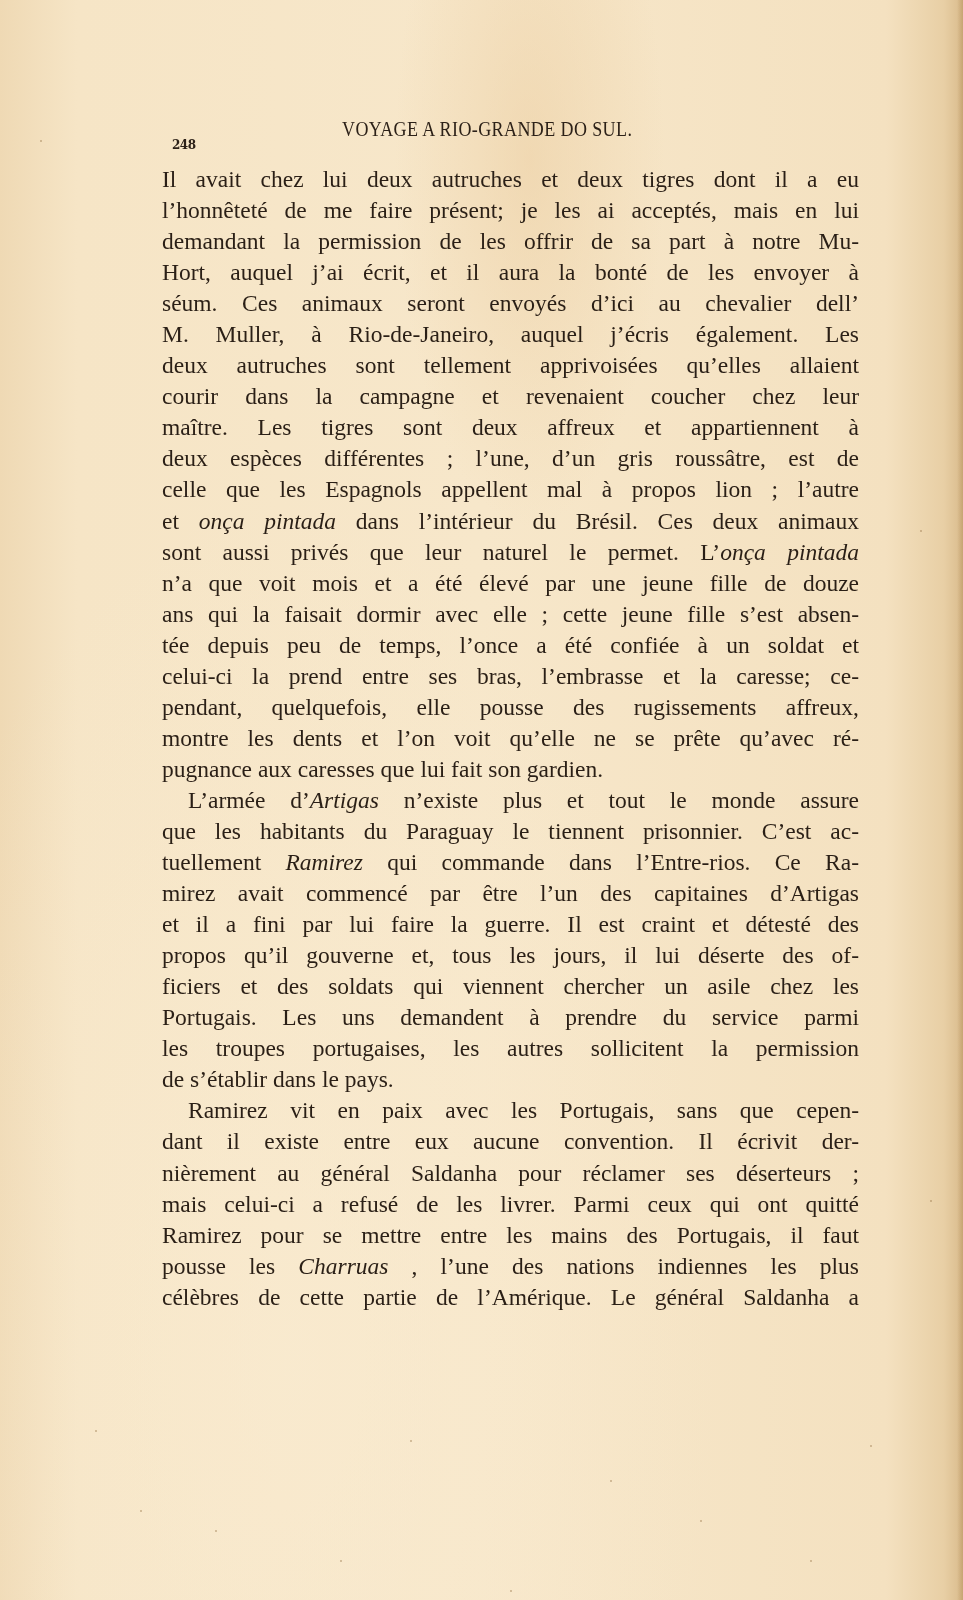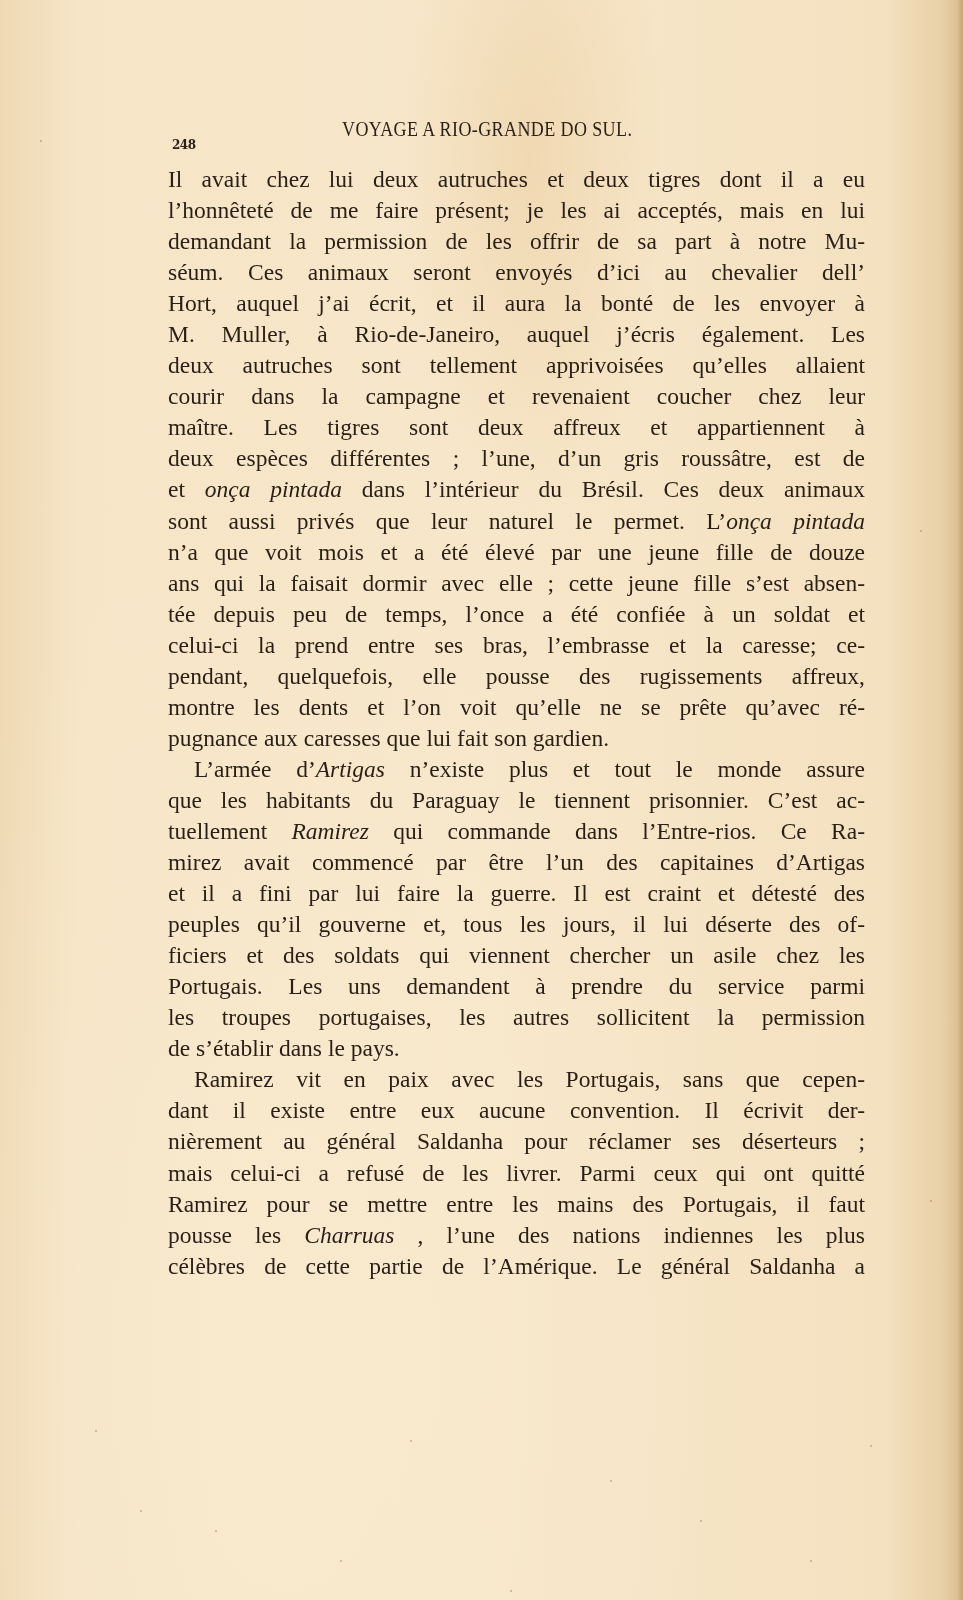--- a/index.html
+++ b/index.html
@@ -50,21 +50,21 @@
       left: 182px; top: 2px;
       font-size: 18px;
       letter-spacing: 0.4px;
       font-family: "Liberation Serif", serif;
       transform: scaleY(1.12);
       transform-origin: top left;
     }
     .text-block {
       position: absolute;
       top: 164px;
-      left: 168px;
+      left: 162px;
       width: 697px;
       font-family: "Liberation Serif", serif;
       font-size: 23.5px;
       color: #2a1f16;
     }
     .line {
       height: 31.05px;
       line-height: 31px;
       white-space: nowrap;
       text-align: justify;
@@ -95,42 +95,43 @@
 
   <div class="running-head">
     <span class="page-number">248</span>
     <span class="running-title">VOYAGE A RIO-GRANDE DO SUL.</span>
   </div>
 
   <div class="text-block" id="text-block">
       <div class="line"><span>Il avait chez lui deux autruches et deux tigres dont il a eu</span></div>
       <div class="line"><span>l’honnêteté de me faire présent; je les ai acceptés, mais en lui</span></div>
       <div class="line"><span>demandant la permission de les offrir de sa part à notre Mu-</span></div>
+      <div class="line"><span>Hort, auquel j’ai écrit, et il aura la bonté de les envoyer à</span></div>
       <div class="line"><span>séum. Ces animaux seront envoyés d’ici au chevalier dell’</span></div>
-      <div class="line"><span>Hort, auquel j’ai écrit, et il aura la bonté de les envoyer à</span></div>
       <div class="line"><span>M. Muller, à Rio-de-Janeiro, auquel j’écris également. Les</span></div>
       <div class="line"><span>deux autruches sont tellement apprivoisées qu’elles allaient</span></div>
       <div class="line"><span>courir dans la campagne et revenaient coucher chez leur</span></div>
       <div class="line"><span>maître. Les tigres sont deux affreux et appartiennent à</span></div>
       <div class="line"><span>deux espèces différentes ; l’une, d’un gris roussâtre, est de</span></div>
+      <div class="line"><span>celle que les Espagnols appellent mal à propos lion ; l’autre</span></div>
       <div class="line"><span>et </span><em>onça pintada</em><span> dans l’intérieur du Brésil. Ces deux animaux</span></div>
       <div class="line"><span>sont aussi privés que leur naturel le permet. L’</span><em>onça pintada</em></div>
       <div class="line"><span>n’a que voit mois et a été élevé par une jeune fille de douze</span></div>
       <div class="line"><span>ans qui la faisait dormir avec elle ; cette jeune fille s’est absen-</span></div>
       <div class="line"><span>tée depuis peu de temps, l’once a été confiée à un soldat et</span></div>
       <div class="line"><span>celui-ci la prend entre ses bras, l’embrasse et la caresse; ce-</span></div>
       <div class="line"><span>pendant, quelquefois, elle pousse des rugissements affreux,</span></div>
       <div class="line"><span>montre les dents et l’on voit qu’elle ne se prête qu’avec ré-</span></div>
       <div class="line last"><span>pugnance aux caresses que lui fait son gardien.</span></div>
       <div class="line indent"><span>L’armée d’</span><em>Artigas</em><span> n’existe plus et tout le monde assure</span></div>
       <div class="line"><span>que les habitants du Paraguay le tiennent prisonnier. C’est ac-</span></div>
       <div class="line"><span>tuellement </span><em>Ramirez</em><span> qui commande dans l’Entre-rios. Ce Ra-</span></div>
       <div class="line"><span>mirez avait commencé par être l’un des capitaines d’Artigas</span></div>
       <div class="line"><span>et il a fini par lui faire la guerre. Il est craint et détesté des</span></div>
-      <div class="line"><span>peuples qu’il gouverne et, tous les jours, il lui déserte des of-</span></div>
+      <div class="line"><span>propos qu’il gouverne et, tous les jours, il lui déserte des of-</span></div>
       <div class="line"><span>ficiers et des soldats qui viennent chercher un asile chez les</span></div>
       <div class="line"><span>Portugais. Les uns demandent à prendre du service parmi</span></div>
       <div class="line"><span>les troupes portugaises, les autres sollicitent la permission</span></div>
       <div class="line last"><span>de s’établir dans le pays.</span></div>
       <div class="line indent"><span>Ramirez vit en paix avec les Portugais, sans que cepen-</span></div>
       <div class="line"><span>dant il existe entre eux aucune convention. Il écrivit der-</span></div>
       <div class="line"><span>nièrement au général Saldanha pour réclamer ses déserteurs ;</span></div>
       <div class="line"><span>mais celui-ci a refusé de les livrer. Parmi ceux qui ont quitté</span></div>
       <div class="line"><span>Ramirez pour se mettre entre les mains des Portugais, il faut</span></div>
       <div class="line"><span>pousse les </span><em>Charruas</em><span> , l’une des nations indiennes les plus</span></div>

